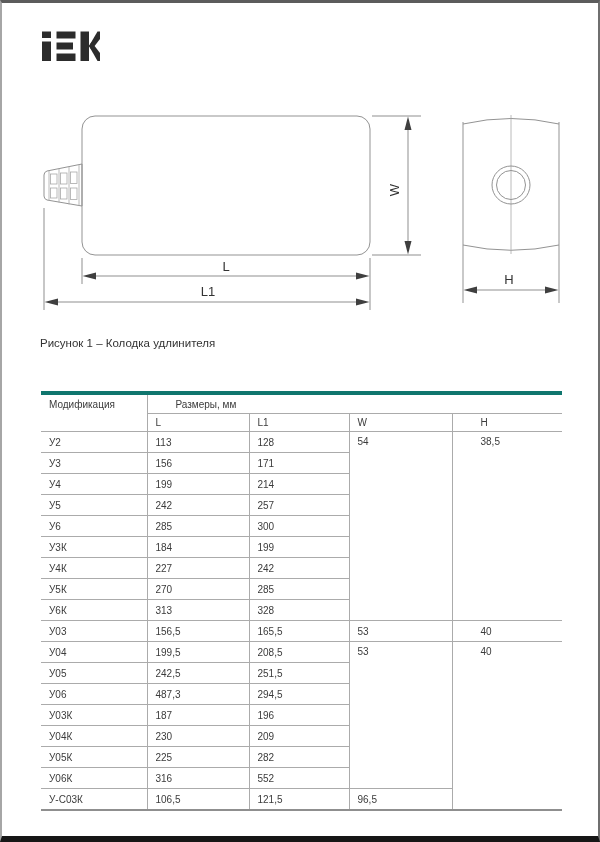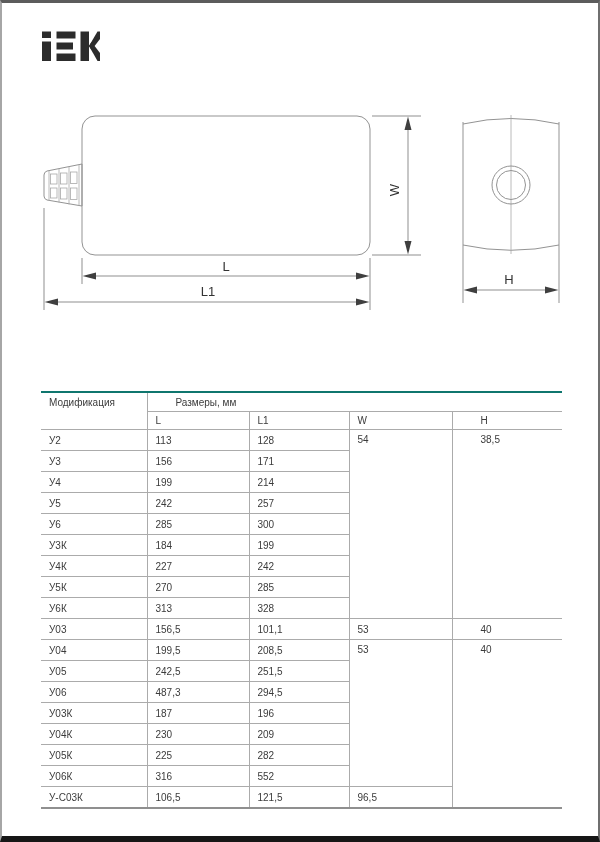--- a/index.html
+++ b/index.html
@@ -50,21 +50,21 @@
   }
   .dim-table {
     position: absolute;
     left: 39px;
     top: 388px;
     width: 521px;
     border-collapse: collapse;
     table-layout: fixed;
     font-size: 10px;
     color: #3b3b3b;
-    border-top: 2px solid #0f766e;
+    border-top: 4px solid #0f766e;
     border-bottom: 2px solid #8f8f8f;
   }
   .dim-table th, .dim-table td {
     border: 1px solid #ababab;
     font-weight: normal;
     text-align: left;
     padding: 0 4px 0 8px;
     height: 20px;
     vertical-align: middle;
     white-space: nowrap;
@@ -152,20 +152,21 @@
     </g>
 
     <g>
       <line class="dimline" x1="465" y1="287" x2="553" y2="287"></line>
       <polygon class="arrow" points="461.5,287 475,283.5 475,290.5"></polygon>
       <polygon class="arrow" points="556.5,287 543,283.5 543,290.5"></polygon>
       <text class="dim-label" x="507" y="281" text-anchor="middle">H</text>
     </g>
   </svg>
 
+  <div class="caption">Рисунок 1 – Колодка удлинителя</div>
 
   <table class="dim-table">
     <colgroup>
       <col style="width:106px">
         <col style="width:102px">
         <col style="width:100px">
       <col style="width:103px">
         <col style="width:110px">
     </colgroup>
     <tbody>
@@ -223,21 +224,21 @@
       <td>285</td>
     </tr>
     <tr>
       <td class="c-first">У6К</td>
       <td>313</td>
       <td>328</td>
     </tr>
     <tr>
       <td class="c-first">У03</td>
       <td>156,5</td>
-      <td>101,1</td>
+      <td>165,5</td>
       <td>53</td>
       <td class="c-last">40</td>
     </tr>
     <tr>
       <td class="c-first">У04</td>
       <td>199,5</td>
       <td>208,5</td>
       <td class="merged" rowspan="7">53</td>
       <td class="merged c-last" rowspan="8">40</td>
     </tr>

